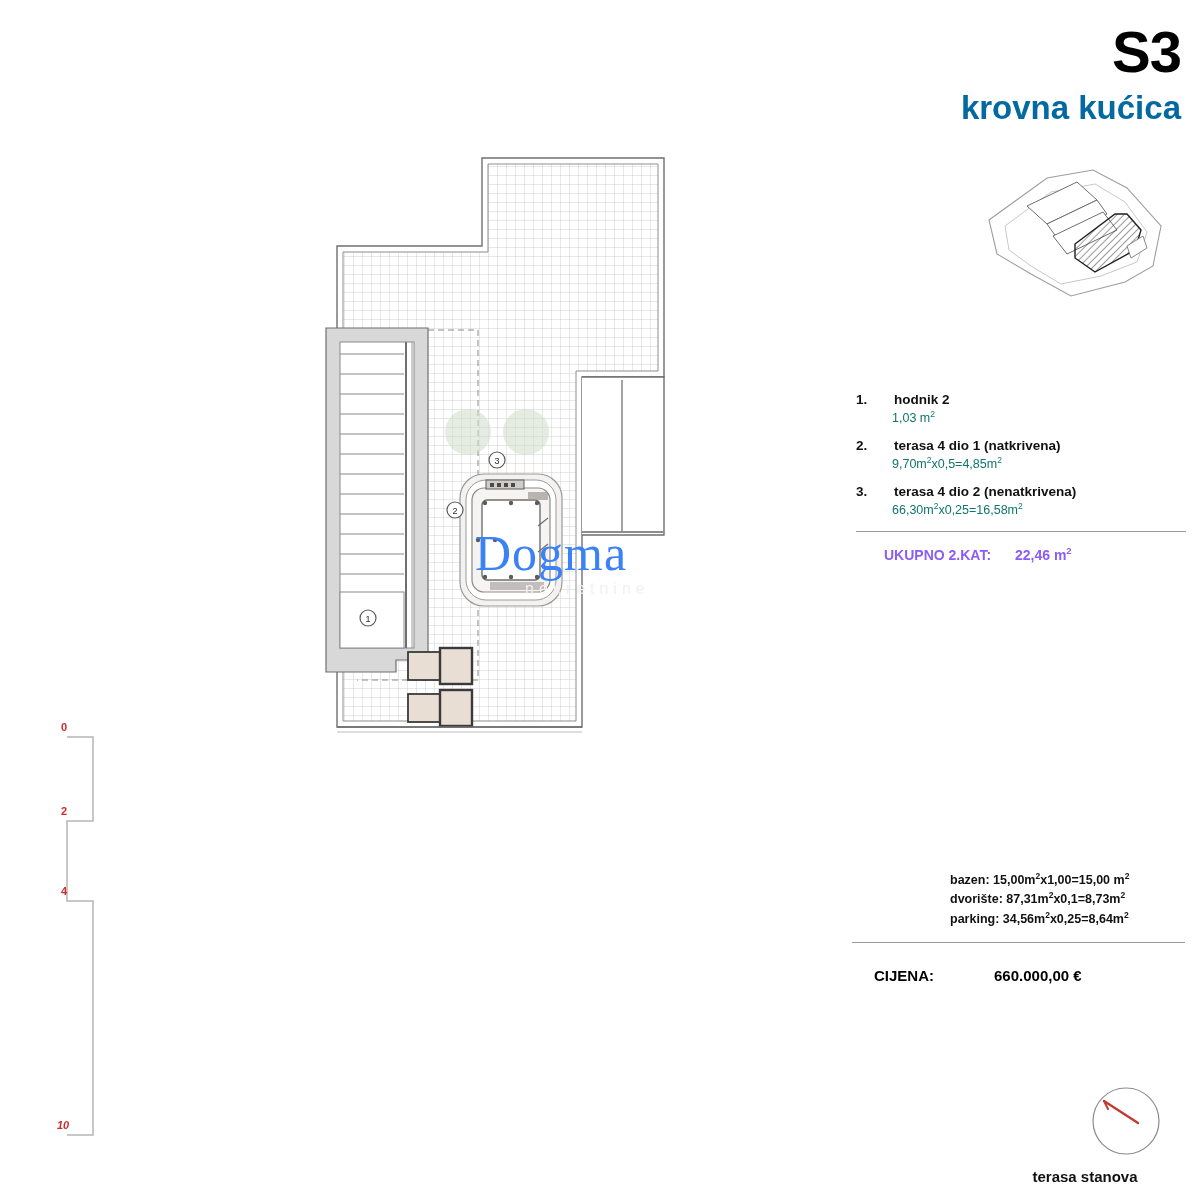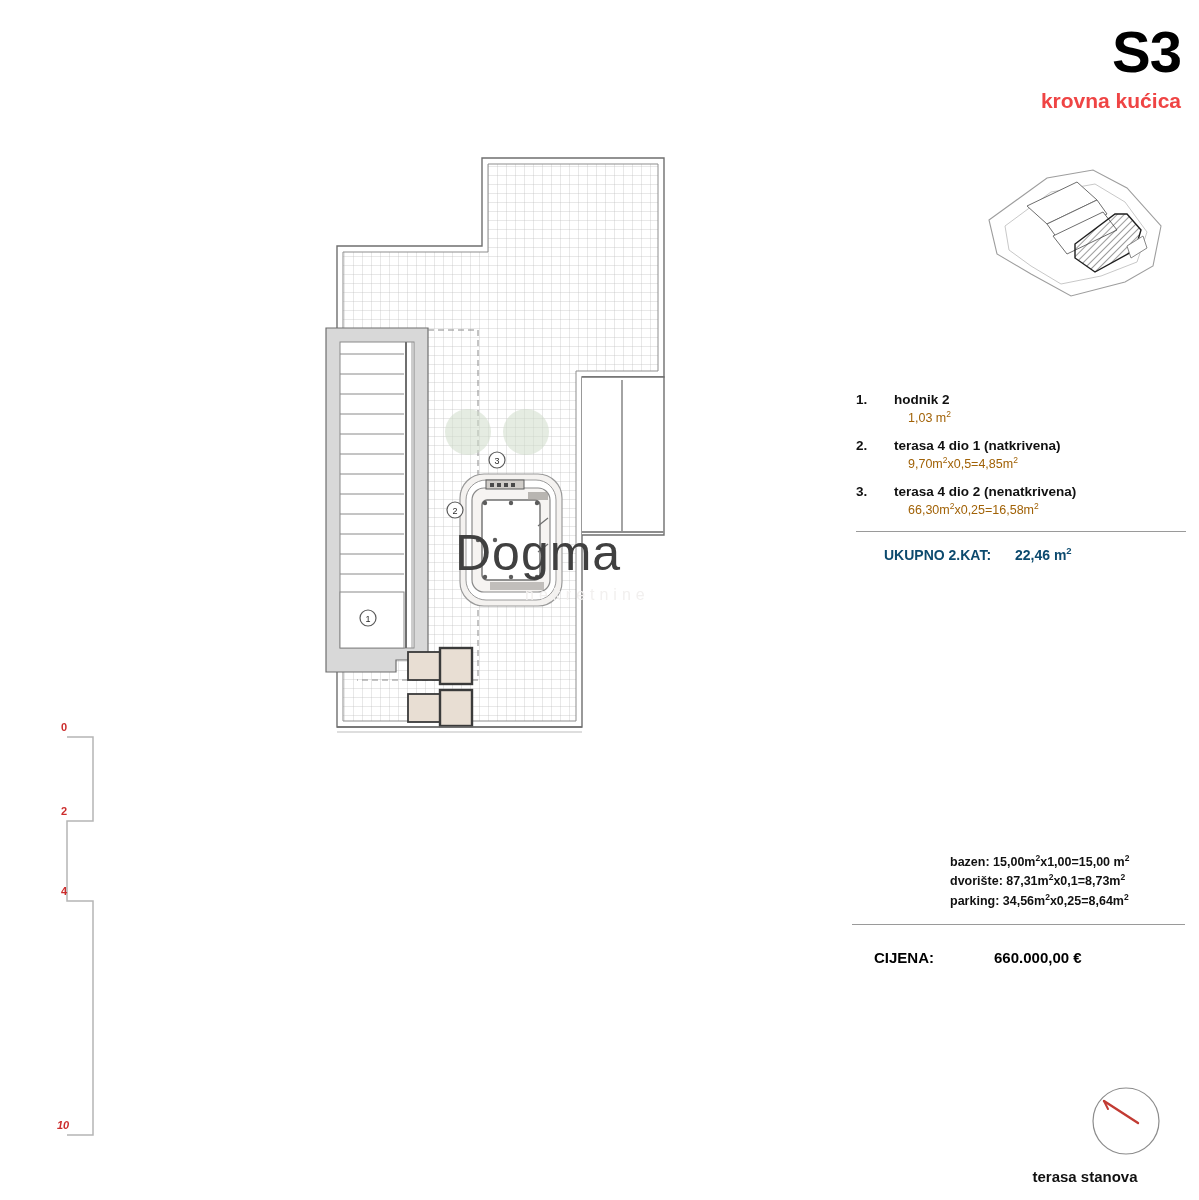--- a/index.html
+++ b/index.html
@@ -30,24 +30,24 @@
     text-align: right;
   }
   #unit-code {
     font-size: 58px;
     font-weight: bold;
     line-height: 0.95;
     letter-spacing: -1px;
     color: #000;
   }
   #unit-subtitle {
-    font-size: 21px;
+    font-size: 33px;
     font-weight: bold;
     margin-top: 10px;
-    color: #ef4444;
+    color: #0369a1;
   }
 
   
   #site-keyplan {
     position: absolute;
     left: 975px;
     top: 158px;
     width: 200px;
     height: 145px;
   }
@@ -69,34 +69,34 @@
     font-weight: bold;
     color: #111;
   }
   .legend-num {
     width: 38px;
     flex: none;
   }
   .legend-area {
     font-size: 12.5px;
     font-weight: normal;
-    color: #a16207;
-    margin-left: 52px;
+    color: #0f766e;
+    margin-left: 36px;
     margin-top: 2px;
   }
   .divider {
     height: 1px;
     background: #9a9a9a;
     margin: 14px 0 13px 0;
   }
   #floor-total {
     font-size: 14px;
     font-weight: bold;
     padding-left: 28px;
-    color: #0c4a6e;
+    color: #8b5cf6;
   }
   #floor-total .ft-val { margin-left: 20px; }
 
   
   #summary-block {
     position: absolute;
     left: 846px;
     top: 842px;
     width: 345px;
   }
@@ -105,21 +105,21 @@
     font-weight: bold;
     color: #000;
     white-space: nowrap;
   }
   .accent { color: #d9534f; }
   .small-note {
     font-size: 10.5px;
     font-weight: bold;
   }
   #summary-extras {
-    margin-top: 10px;
+    margin-top: 28px;
     padding-left: 104px;
     font-size: 12.5px;
     font-weight: bold;
     line-height: 1.45;
     color: #111;
   }
   #summary-block .divider { margin: 14px 6px 12px 6px; }
   #grand-total, #price-row {
     font-size: 15px;
     font-weight: bold;
@@ -176,30 +176,31 @@
   #watermark {
     position: absolute;
     left: 455px;
     top: 528px;
     width: 330px;
     pointer-events: none;
     user-select: none;
   }
   #watermark-name {
     font-size: 50px;
-    font-family: Liberation Sans, sans-serif;
-    color: #404040;
+    font-family: Liberation Serif, serif;
+    color: #3b82f6;
     letter-spacing: 1px;
     line-height: 1;
+    margin-left: 20px;
   }
   #watermark-sub {
     font-size: 16px;
     color: #f2f0ef;
     letter-spacing: 5px;
-    margin-top: 8px;
+    margin-top: 2px;
     margin-left: 70px;
   }
   sup { font-size: 0.68em; }
 </style>
 </head>
 <body>
 
 <div class="page">
 
   <div id="title-block">

